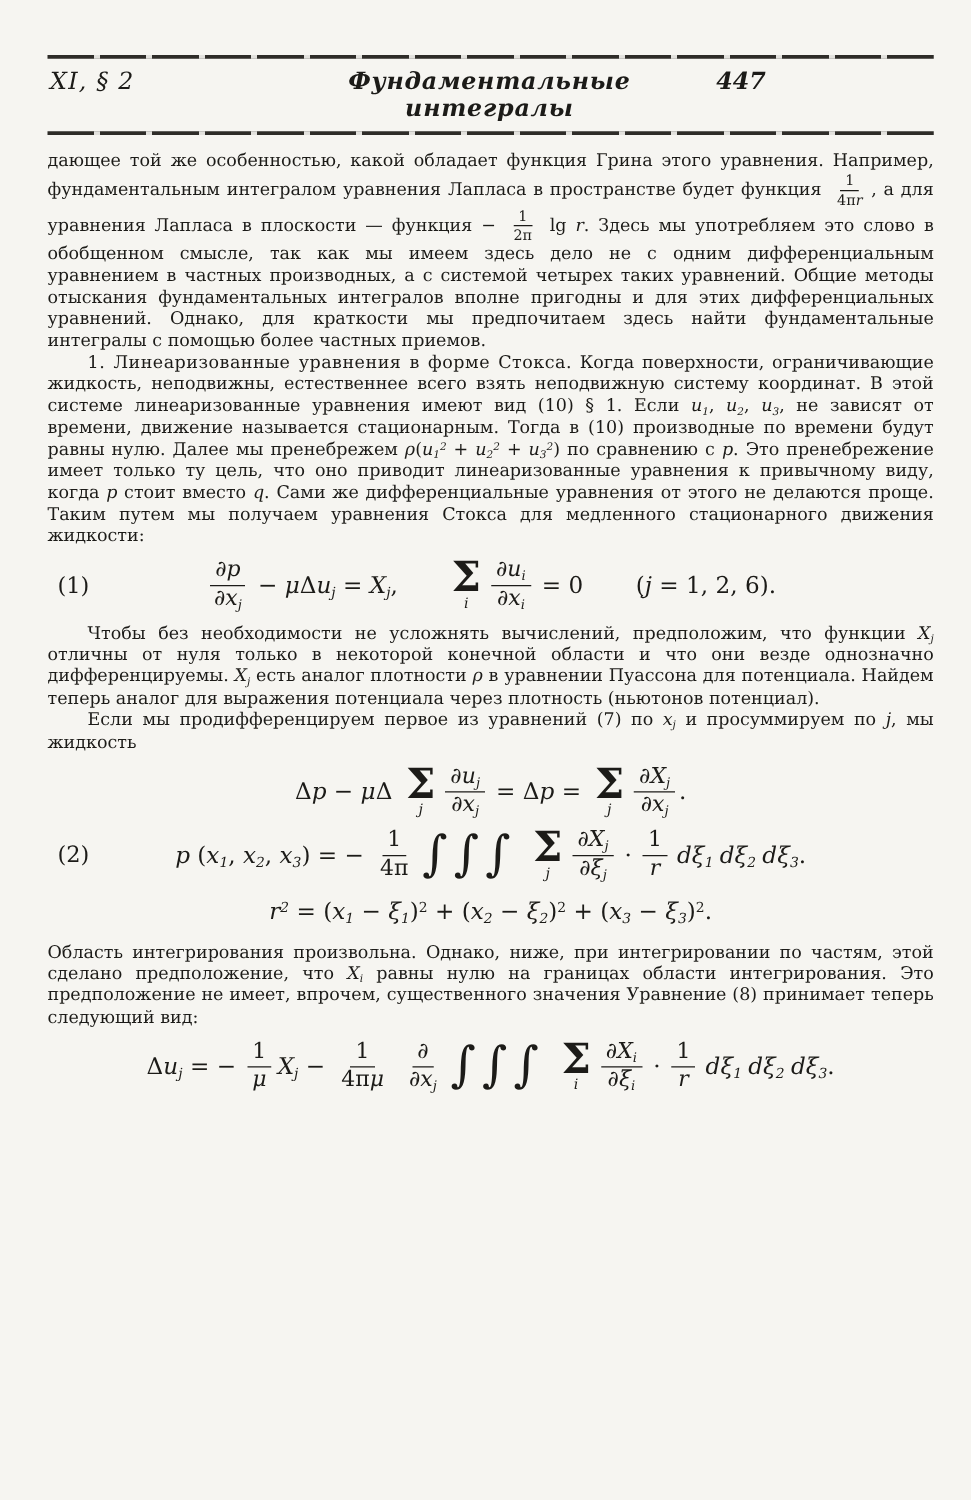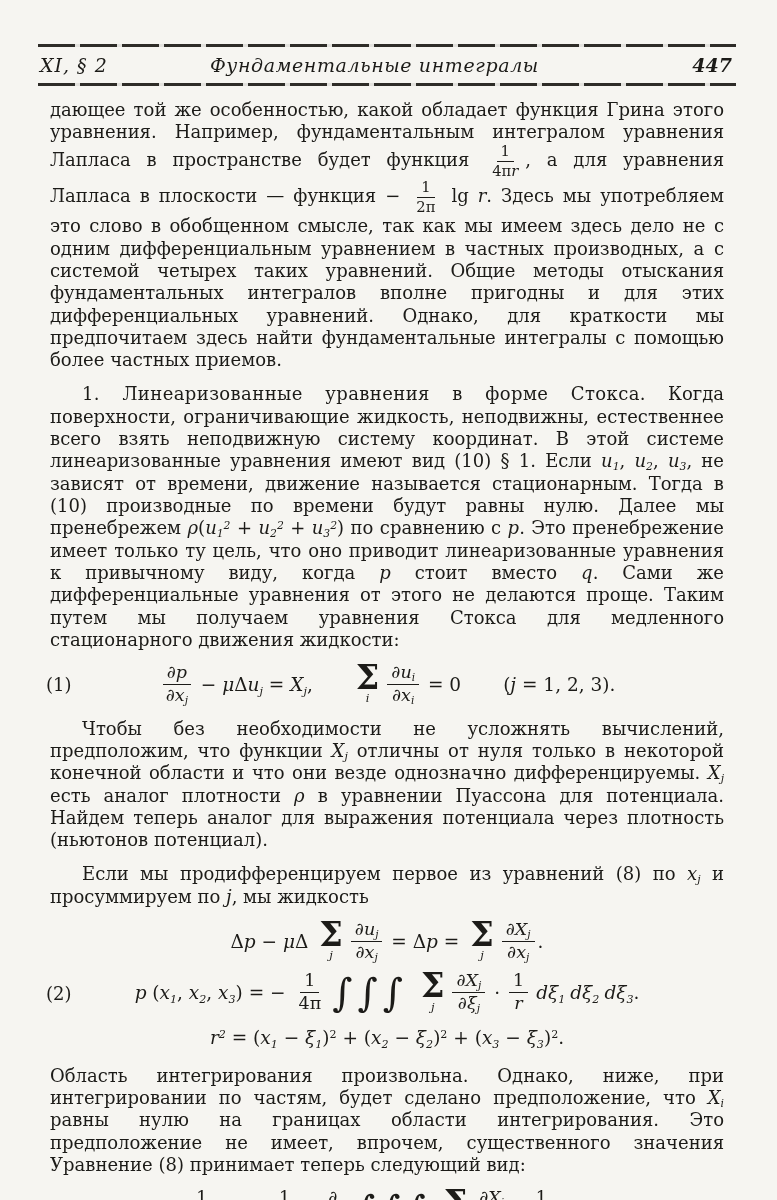--- a/index.html
+++ b/index.html
@@ -9,43 +9,43 @@
   }
   html,body{margin:0;padding:0;}
   body{
     width:777px;height:1200px;overflow:hidden;
     background:var(--color-paper,#f6f5f1);
     font-family:"DejaVu Serif","Liberation Serif",serif;
     color:var(--color-ink,#1c1b18);
   }
   .page{
     box-sizing:border-box;width:777px;height:1200px;
-    padding:44px 41px 0 38px;
+    padding:44px 30px 0 38px;
   }
   
   .rule{
     height:3px;
     background-image:
       repeating-linear-gradient(90deg, transparent 0 37px, rgba(246,245,241,.9) 37px 42px),
       linear-gradient(var(--color-rule,#2e2c28),var(--color-rule,#2e2c28));
   }
   .rule.thin{height:2.5px;}
   .runhead{
     display:flex;align-items:baseline;
     font-size:19px;font-style:italic;
     padding:7px 4px 7px 2px;
   }
   .rh-left{width:170px;letter-spacing:1px;}
-  .rh-center{flex:1;letter-spacing:.6px;}
-  .rh-right{width:170px;text-align:right;font-weight:bold;}
+  .rh-center{flex:1;text-align:center;letter-spacing:.6px;font-weight:bold;}
+  .rh-right{width:170px;text-align:left;font-weight:bold;}
   
   main{display:block;margin-top:13px;}
   .para{
-    margin:12px;text-align:justify;
-    font-size:18px;line-height:1.24;
+    margin:0;text-align:justify;
+    font-size:14px;line-height:1.24;
   }
   .para.ind{text-indent:32px;}
   .mb{font-weight:normal;letter-spacing:.4px;}
   .mi{font-style:italic;}
   .mt{font-style:normal;}
   sub,sup{font-size:.6em;line-height:0;}
   sub{vertical-align:-.32em;}
   sup{vertical-align:.5em;}
   
   .mfrac{
@@ -125,27 +125,27 @@
             <span class="su">i</span>
           </span>
           <span class="mfrac">
             <span class="fn"><span class="mi">∂u<sub>i</sub></span></span>
             <span class="fd"><span class="mi">∂x<sub>i</sub></span></span>
           </span>
           <span class="mt"> = 0</span>
           <span class="msp" style="width: 42px;"></span>
           <span class="mt">(</span>
           <span class="mi">j</span>
-          <span class="mt"> = 1, 2, 3).</span>
+          <span class="mt"> = 1, 2, 6).</span>
         </span>
     </div>
 
     <p class="para ind"><span class="mt">Чтобы без необходимости не усложнять вычислений, предположим, что функции </span><span class="mi">X<sub>j</sub></span><span class="mt"> отличны от нуля только в некоторой конечной области и что они везде однозначно дифференцируемы. </span><span class="mi">X<sub>j</sub></span><span class="mt"> есть аналог плотности </span><span class="mi">ρ</span><span class="mt"> в уравнении Пуассона для потенциала. Найдем теперь аналог для выражения потенциала через плотность (ньютонов потенциал).</span></p>
 
-    <p class="para ind"><span class="mt">Если мы продифференцируем первое из уравнений (8) по </span><span class="mi">x<sub>j</sub></span><span class="mt"> и просуммируем по </span><span class="mi">j</span><span class="mt">, мы жидкость</span></p>
+    <p class="para ind"><span class="mt">Если мы продифференцируем первое из уравнений (7) по </span><span class="mi">x<sub>j</sub></span><span class="mt"> и просуммируем по </span><span class="mi">j</span><span class="mt">, мы жидкость</span></p>
 
     <div class="eq">
       <span class="eq-math">
           <span class="mt">Δ</span>
           <span class="mi">p</span>
           <span class="mt"> − </span>
           <span class="mi">μ</span>
           <span class="mt">Δ </span>
           <span class="msum">
             <span class="sg">Σ</span>
@@ -226,21 +226,21 @@
           <span class="mt">)<sup>2</sup></span>
           <span class="mt"> + (</span>
           <span class="mi">x<sub>3</sub></span>
           <span class="mt"> − </span>
           <span class="mi">ξ<sub>3</sub></span>
           <span class="mt">)<sup>2</sup></span>
           <span class="mt">.</span>
         </span>
     </div>
 
-    <p class="para"><span class="mt">Область интегрирования произвольна. Однако, ниже, при интегрировании по частям, будет сделано предположение, что </span><span class="mi">X<sub>i</sub></span><span class="mt"> равны нулю на границах области интегрирования. Это предположение не имеет, впрочем, существенного значения Уравнение (8) принимает теперь следующий вид:</span></p>
+    <p class="para"><span class="mt">Область интегрирования произвольна. Однако, ниже, при интегрировании по частям, этой сделано предположение, что </span><span class="mi">X<sub>i</sub></span><span class="mt"> равны нулю на границах области интегрирования. Это предположение не имеет, впрочем, существенного значения Уравнение (8) принимает теперь следующий вид:</span></p>
 
     <div class="eq">
       <span class="eq-math">
           <span class="mt">Δ</span>
           <span class="mi">u<sub>j</sub></span>
           <span class="mt"> = − </span>
           <span class="mfrac">
             <span class="fn"><span class="mt">1</span></span>
             <span class="fd"><span class="mi">μ</span></span>
           </span>

